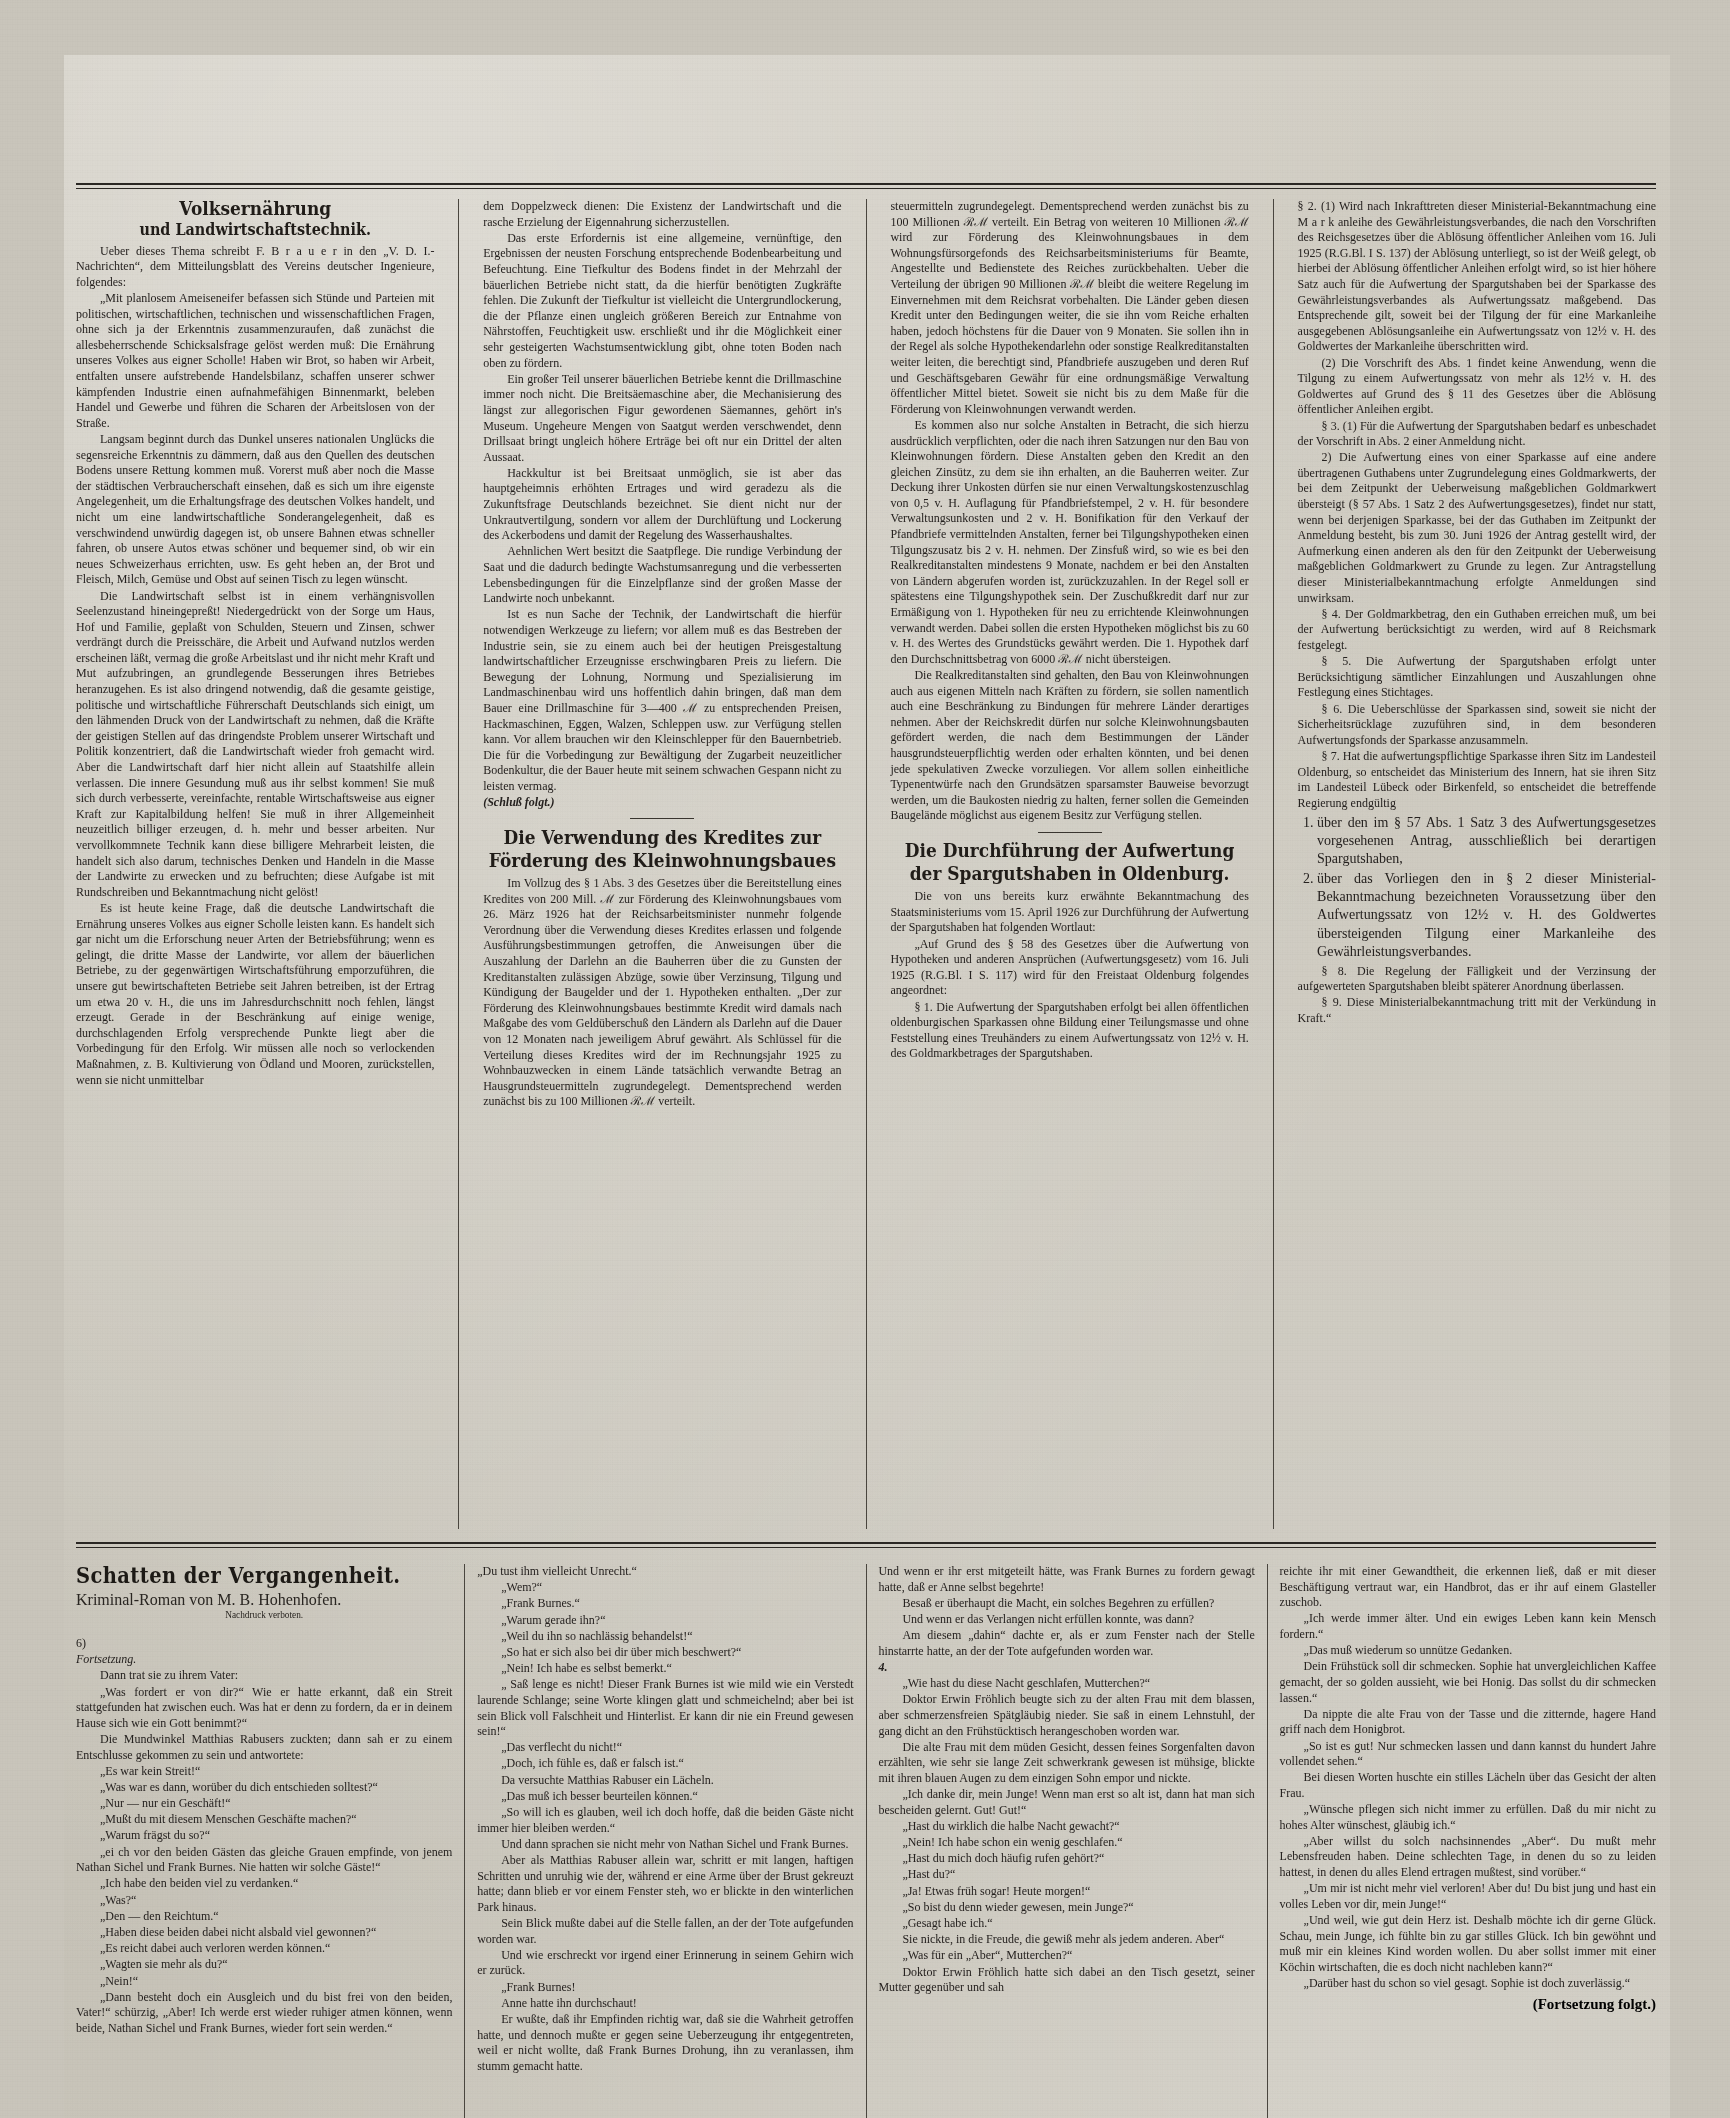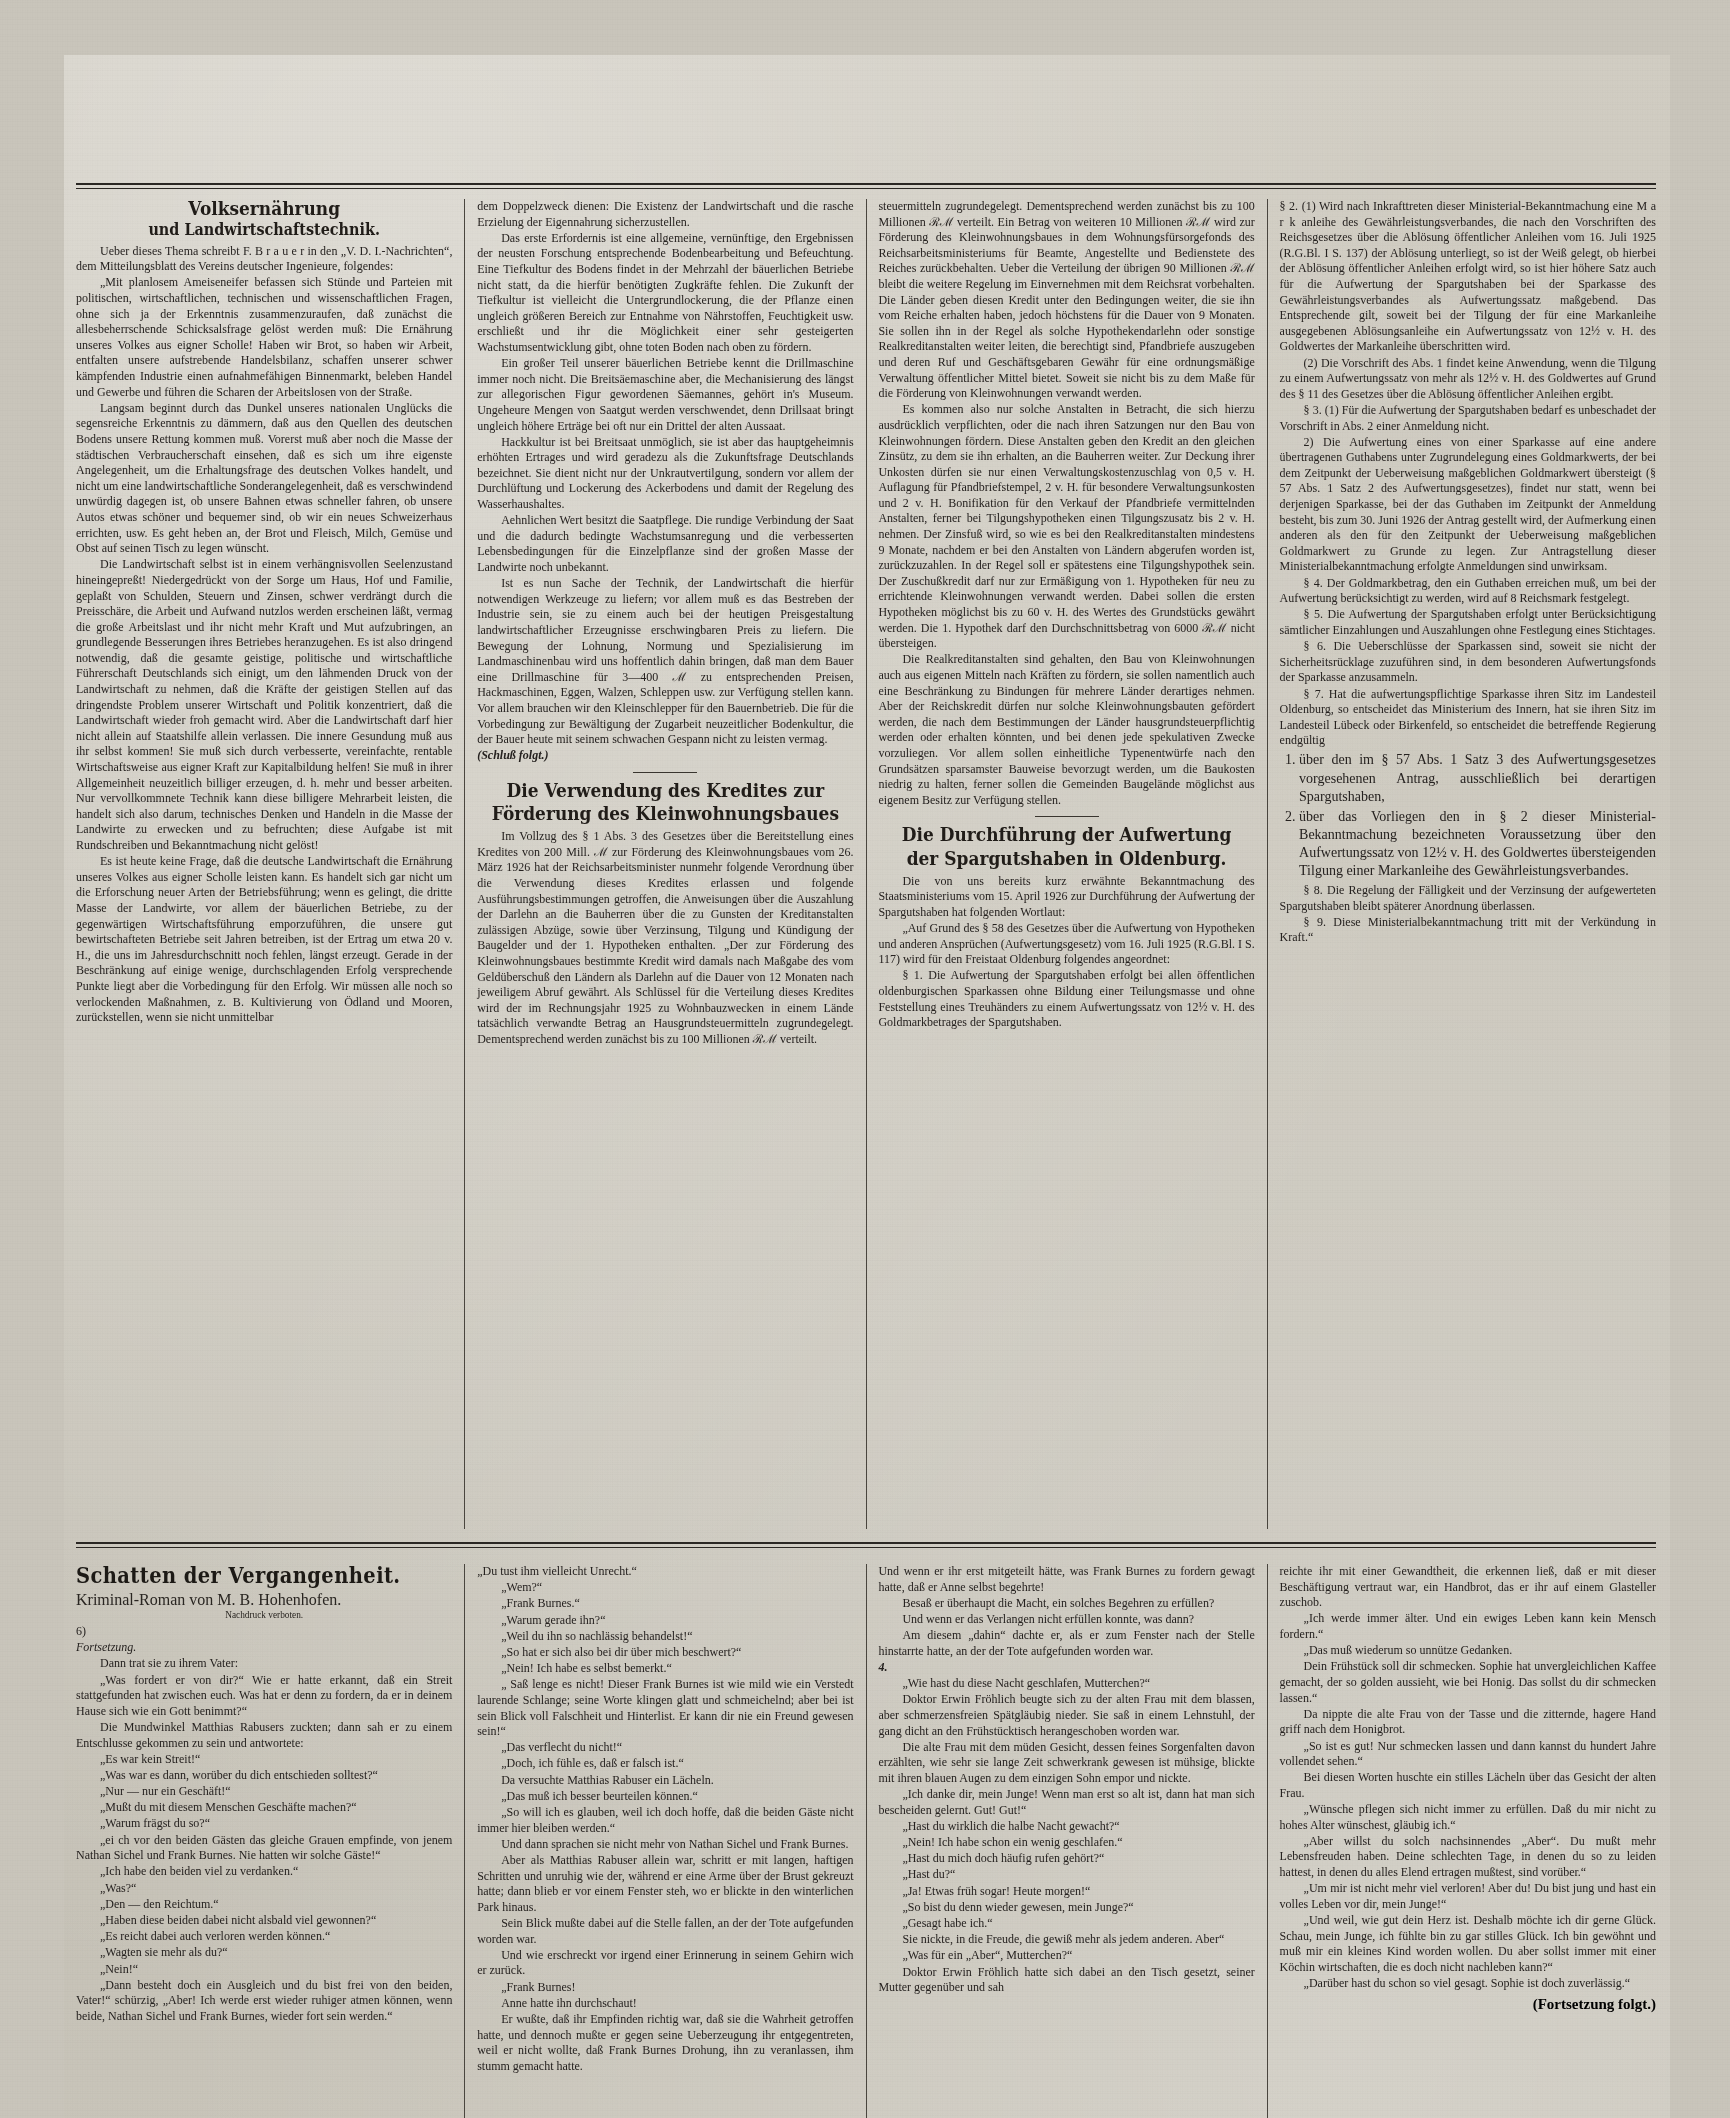--- a/index.html
+++ b/index.html
@@ -151,21 +151,21 @@
   }
   .feuilleton-sub {
     font-size: 16px;
     color: #2a2622;
     margin-bottom: 0.8px;
   }
   .feuilleton-note {
     font-size: 9.3px;
     color: #2a2622;
     text-align: center;
-    margin-bottom: 4px;
+    margin-bottom: 16px;
   }
   .end-note {
     text-align: right;
     font-size: 15px;
     font-weight: bold;
     margin-top: 4.2px;
   }
   .bold { font-weight: bold; }
   
   .grain {
@@ -181,21 +181,21 @@
 </head>
 <body>
 
 <div class="page">
   <div class="paper"></div>
 
 
   <div class="rule rule-top"></div>
   <div class="rule rule-top2"></div>
 
-  <div class="colwrap" style="left:76px; top:199px; width:1580px; height:1330px;">
+  <div class="colwrap" style="left:76px; top:199px; width:1580px; height:1330px;gap:12px;">
 
     <div class="col" style="width:381px;">
       <div class="headline h-main">Volksernährung</div>
       <div class="headline h-sub" style="margin-top:-2.5px;">und Landwirtschaftstechnik.</div>
       <div class="body-text">
         <p>Ueber dieses Thema schreibt F. B r a u e r in den „V. D. I.-Nachrichten“, dem Mitteilungsblatt des Vereins deutscher Ingenieure, folgendes:</p>
         <p>„Mit planlosem Ameiseneifer befassen sich Stünde und Parteien mit politischen, wirtschaftlichen, technischen und wissenschaftlichen Fragen, ohne sich ja der Erkenntnis zusammenzuraufen, daß zunächst die allesbeherrschende Schicksalsfrage gelöst werden muß: Die Ernährung unseres Volkes aus eigner Scholle! Haben wir Brot, so haben wir Arbeit, entfalten unsere aufstrebende Handelsbilanz, schaffen unserer schwer kämpfenden Industrie einen aufnahmefähigen Binnenmarkt, beleben Handel und Gewerbe und führen die Scharen der Arbeitslosen von der Straße.</p>
         <p>Langsam beginnt durch das Dunkel unseres nationalen Unglücks die segensreiche Erkenntnis zu dämmern, daß aus den Quellen des deutschen Bodens unsere Rettung kommen muß. Vorerst muß aber noch die Masse der städtischen Verbraucherschaft einsehen, daß es sich um ihre eigenste Angelegenheit, um die Erhaltungsfrage des deutschen Volkes handelt, und nicht um eine landwirtschaftliche Sonderangelegenheit, daß es verschwindend unwürdig dagegen ist, ob unsere Bahnen etwas schneller fahren, ob unsere Autos etwas schöner und bequemer sind, ob wir ein neues Schweizerhaus errichten, usw. Es geht heben an, der Brot und Fleisch, Milch, Gemüse und Obst auf seinen Tisch zu legen wünscht.</p>
         <p>Die Landwirtschaft selbst ist in einem verhängnisvollen Seelenzustand hineingepreßt! Niedergedrückt von der Sorge um Haus, Hof und Familie, geplaßt von Schulden, Steuern und Zinsen, schwer verdrängt durch die Preisschäre, die Arbeit und Aufwand nutzlos werden erscheinen läßt, vermag die große Arbeitslast und ihr nicht mehr Kraft und Mut aufzubringen, an grundlegende Besserungen ihres Betriebes heranzugehen. Es ist also dringend notwendig, daß die gesamte geistige, politische und wirtschaftliche Führerschaft Deutschlands sich einigt, um den lähmenden Druck von der Landwirtschaft zu nehmen, daß die Kräfte der geistigen Stellen auf das dringendste Problem unserer Wirtschaft und Politik konzentriert, daß die Landwirtschaft wieder froh gemacht wird. Aber die Landwirtschaft darf hier nicht allein auf Staatshilfe allein verlassen. Die innere Gesundung muß aus ihr selbst kommen! Sie muß sich durch verbesserte, vereinfachte, rentable Wirtschaftsweise aus eigner Kraft zur Kapitalbildung helfen! Sie muß in ihrer Allgemeinheit neuzeitlich billiger erzeugen, d. h. mehr und besser arbeiten. Nur vervollkommnete Technik kann diese billigere Mehrarbeit leisten, die handelt sich also darum, technisches Denken und Handeln in die Masse der Landwirte zu erwecken und zu befruchten; diese Aufgabe ist mit Rundschreiben und Bekanntmachung nicht gelöst!</p>
         <p>Es ist heute keine Frage, daß die deutsche Landwirtschaft die Ernährung unseres Volkes aus eigner Scholle leisten kann. Es handelt sich gar nicht um die Erforschung neuer Arten der Betriebsführung; wenn es gelingt, die dritte Masse der Landwirte, vor allem der bäuerlichen Betriebe, zu der gegenwärtigen Wirtschaftsführung emporzuführen, die unsere gut bewirtschafteten Betriebe seit Jahren betreiben, ist der Ertrag um etwa 20 v. H., die uns im Jahresdurchschnitt noch fehlen, längst erzeugt. Gerade in der Beschränkung auf einige wenige, durchschlagenden Erfolg versprechende Punkte liegt aber die Vorbedingung für den Erfolg. Wir müssen alle noch so verlockenden Maßnahmen, z. B. Kultivierung von Ödland und Mooren, zurückstellen, wenn sie nicht unmittelbar</p>

